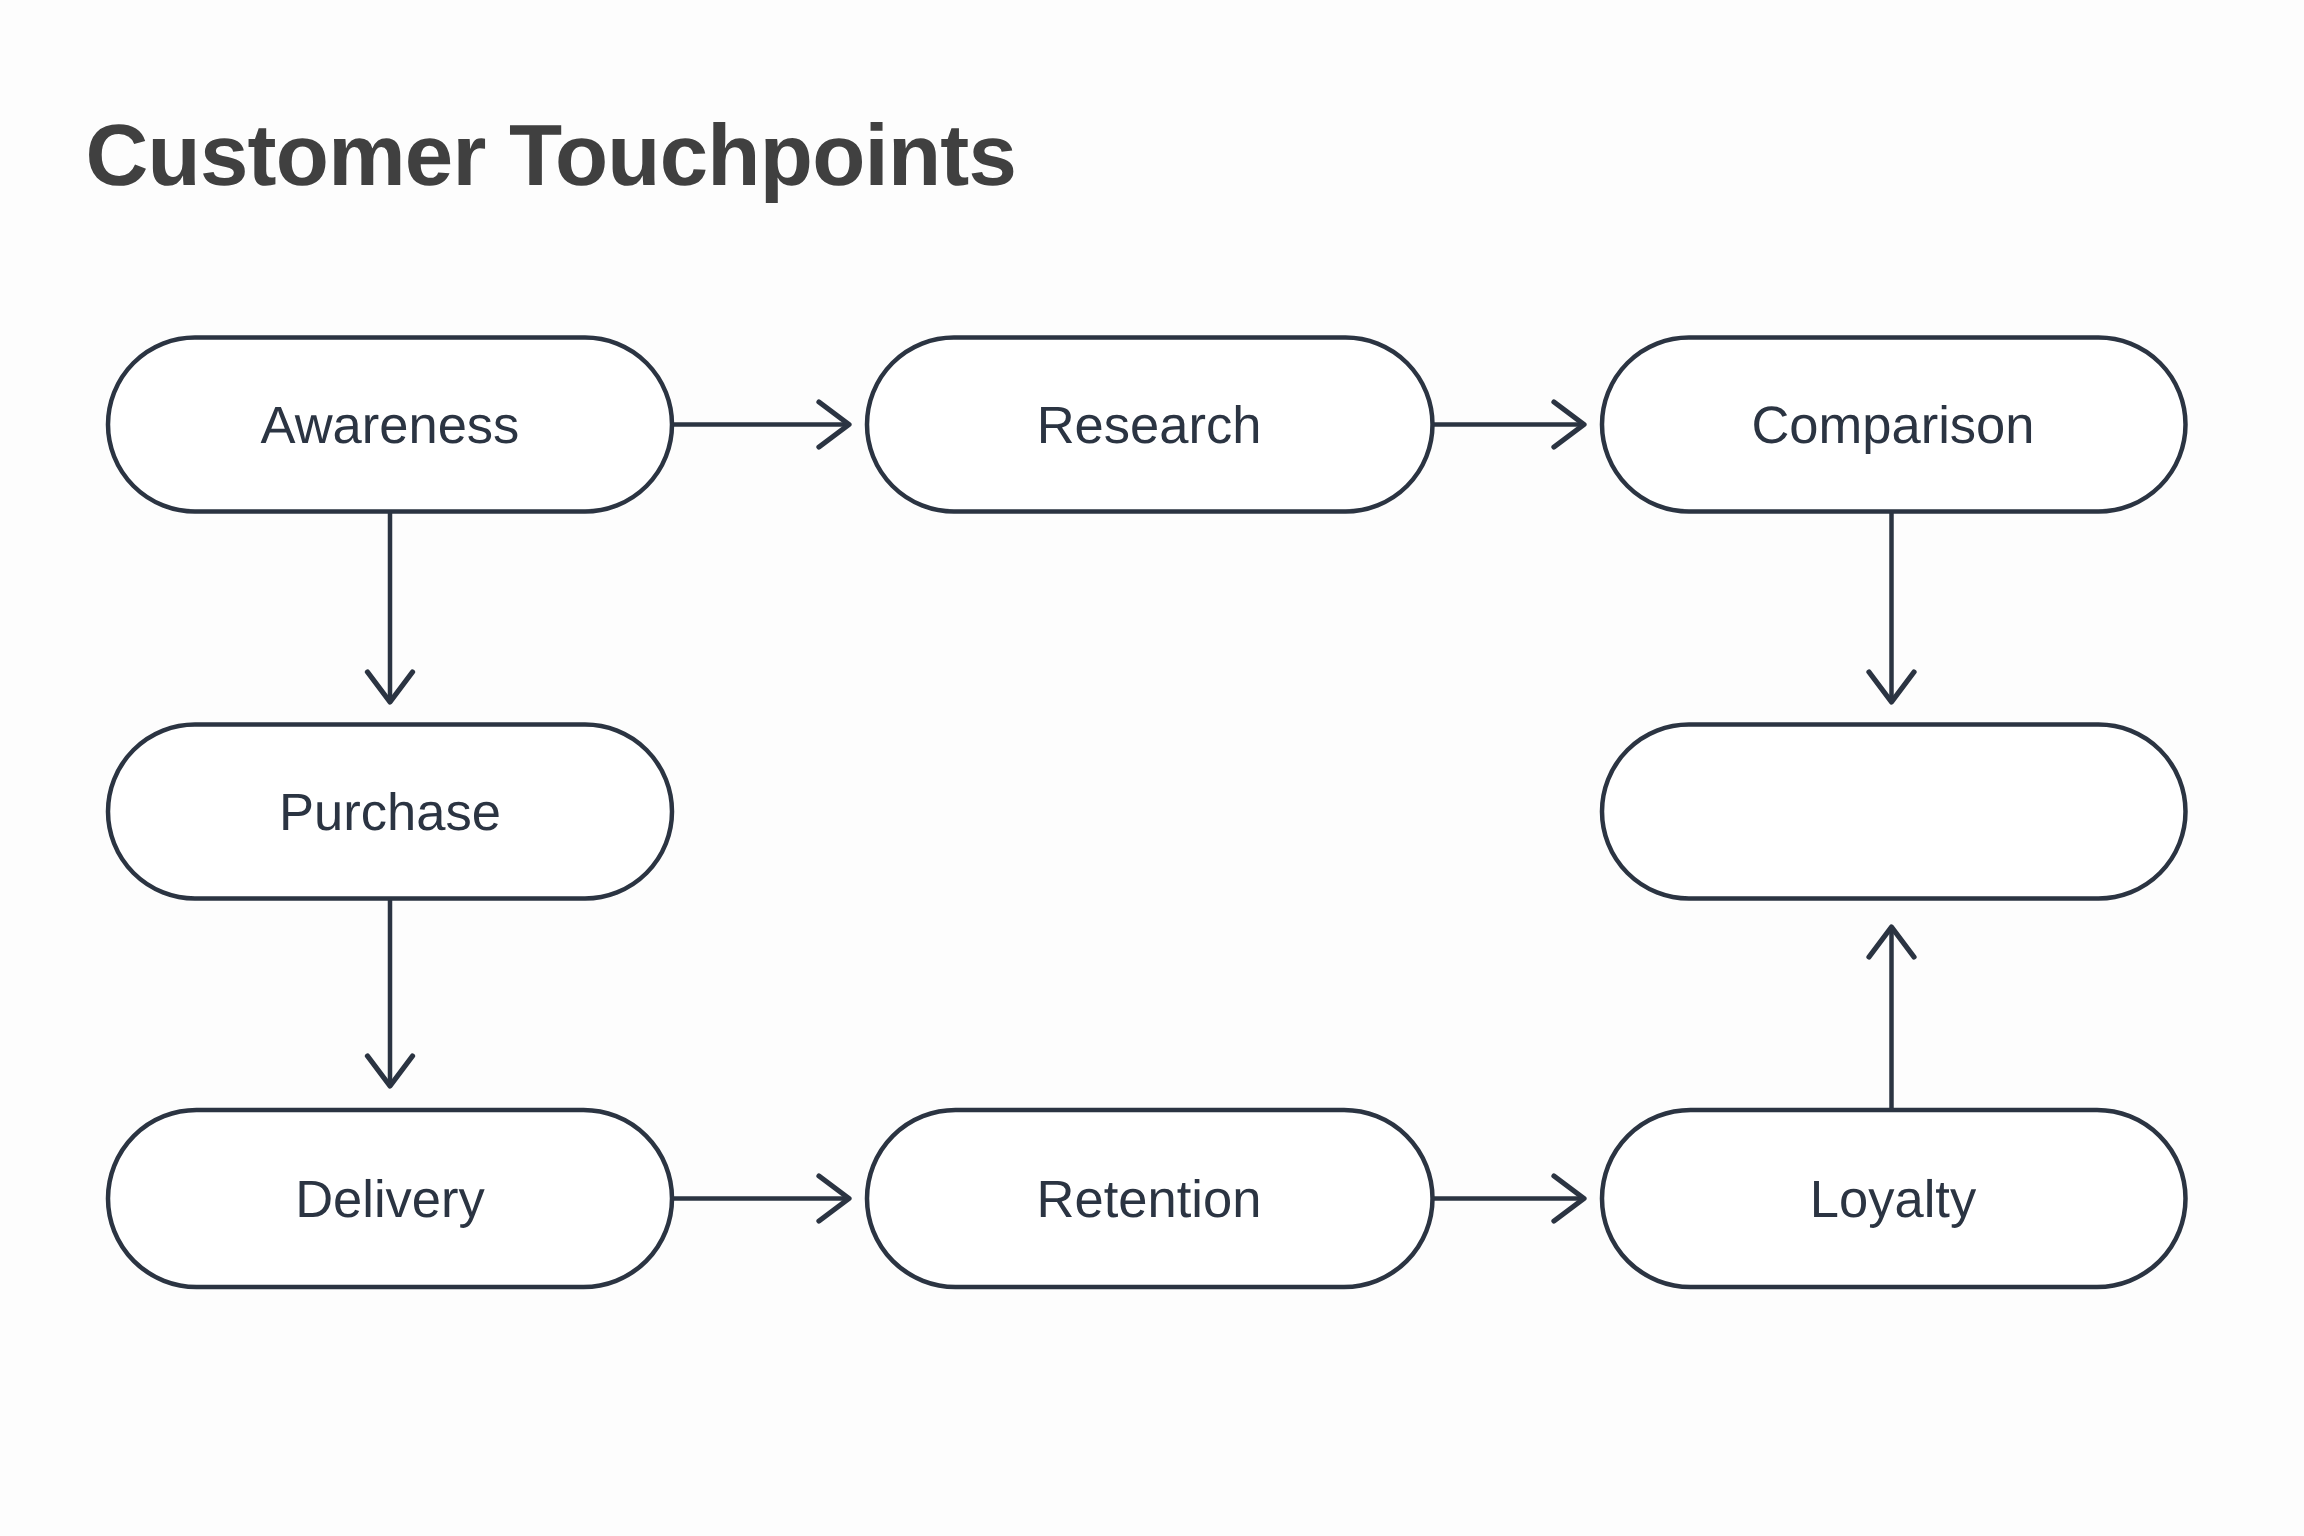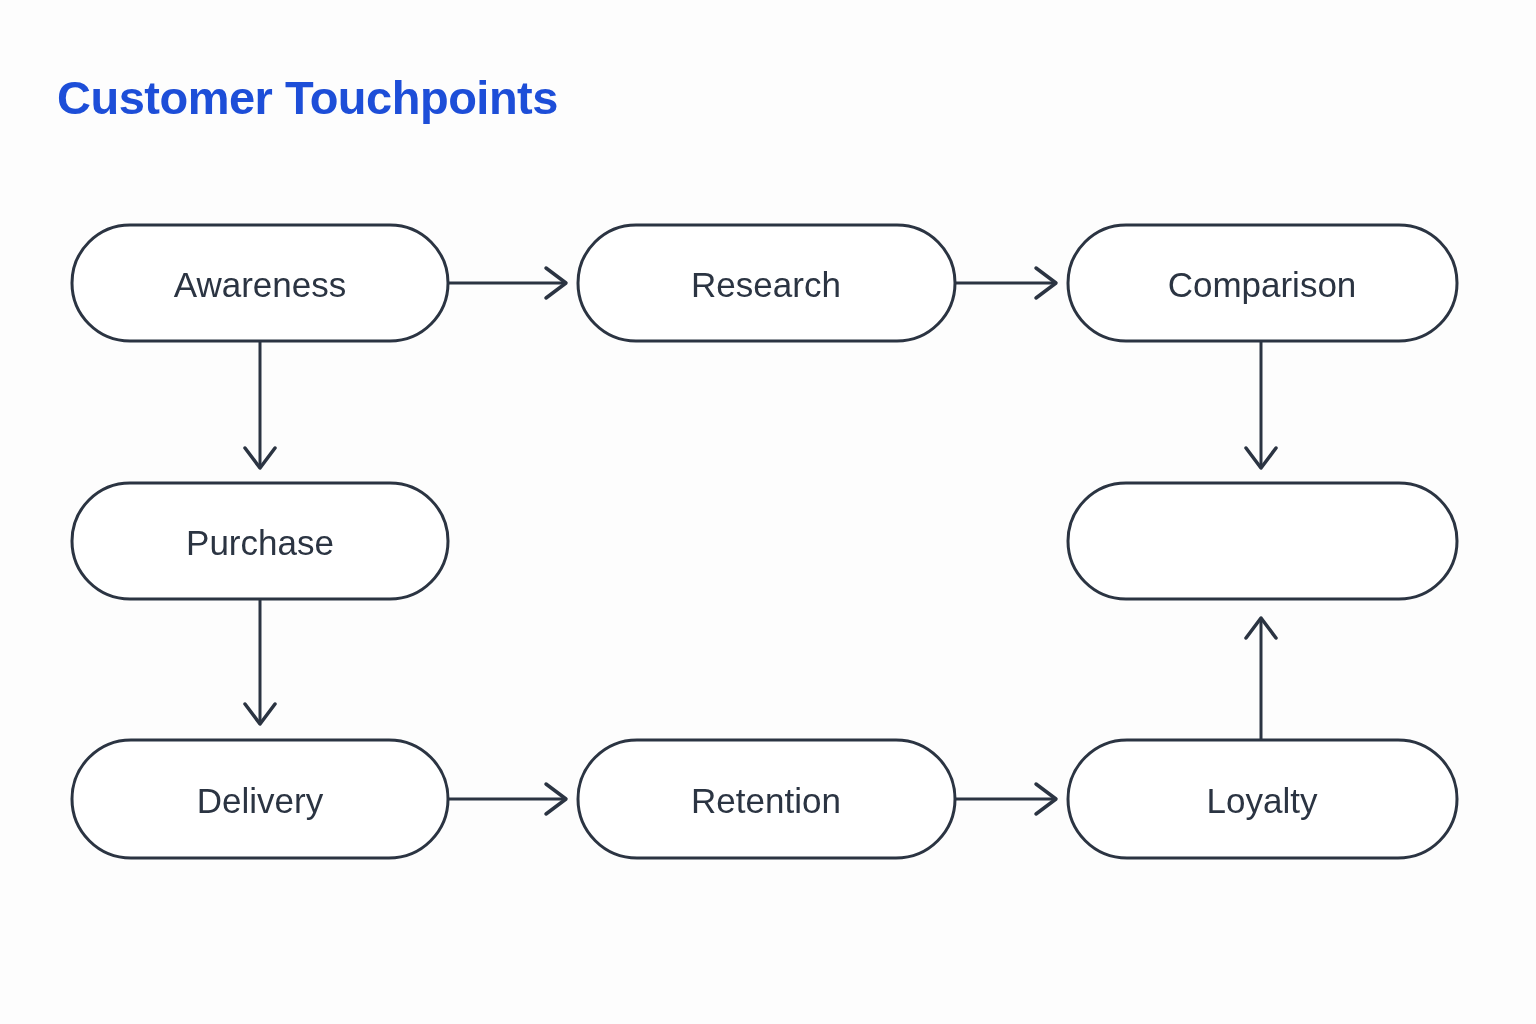--- a/index.html
+++ b/index.html
@@ -17,23 +17,23 @@
   .canvas {
     position: relative;
     width: 1536px;
     height: 1024px;
     background: #fdfdfd;
   }
   .diagram-title {
     position: absolute;
     left: 57px;
     top: 72px;
-    font-size: 47px;
+    font-size: 58px;
     font-weight: bold;
-    color: #1d4ed8;
+    color: #404040;
     letter-spacing: -0.5px;
     white-space: nowrap;
     line-height: 1.1;
   }
   svg.flow {
     position: absolute;
     left: 0;
     top: 0;
     width: 1536px;
     height: 1024px;

